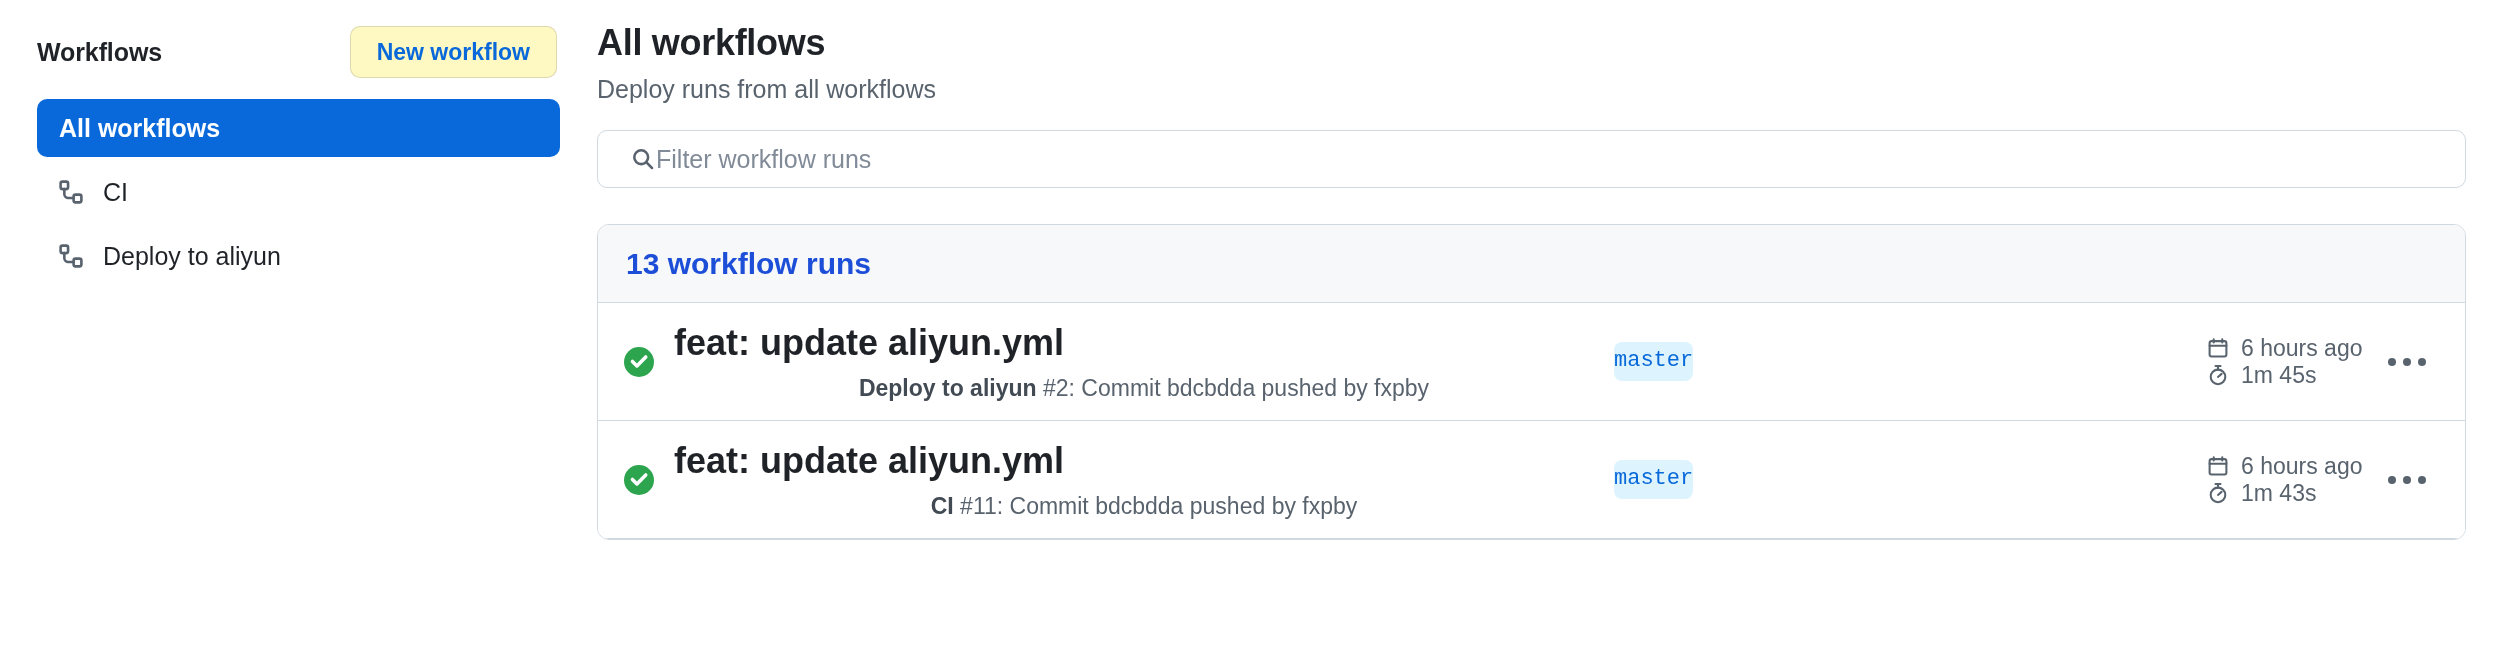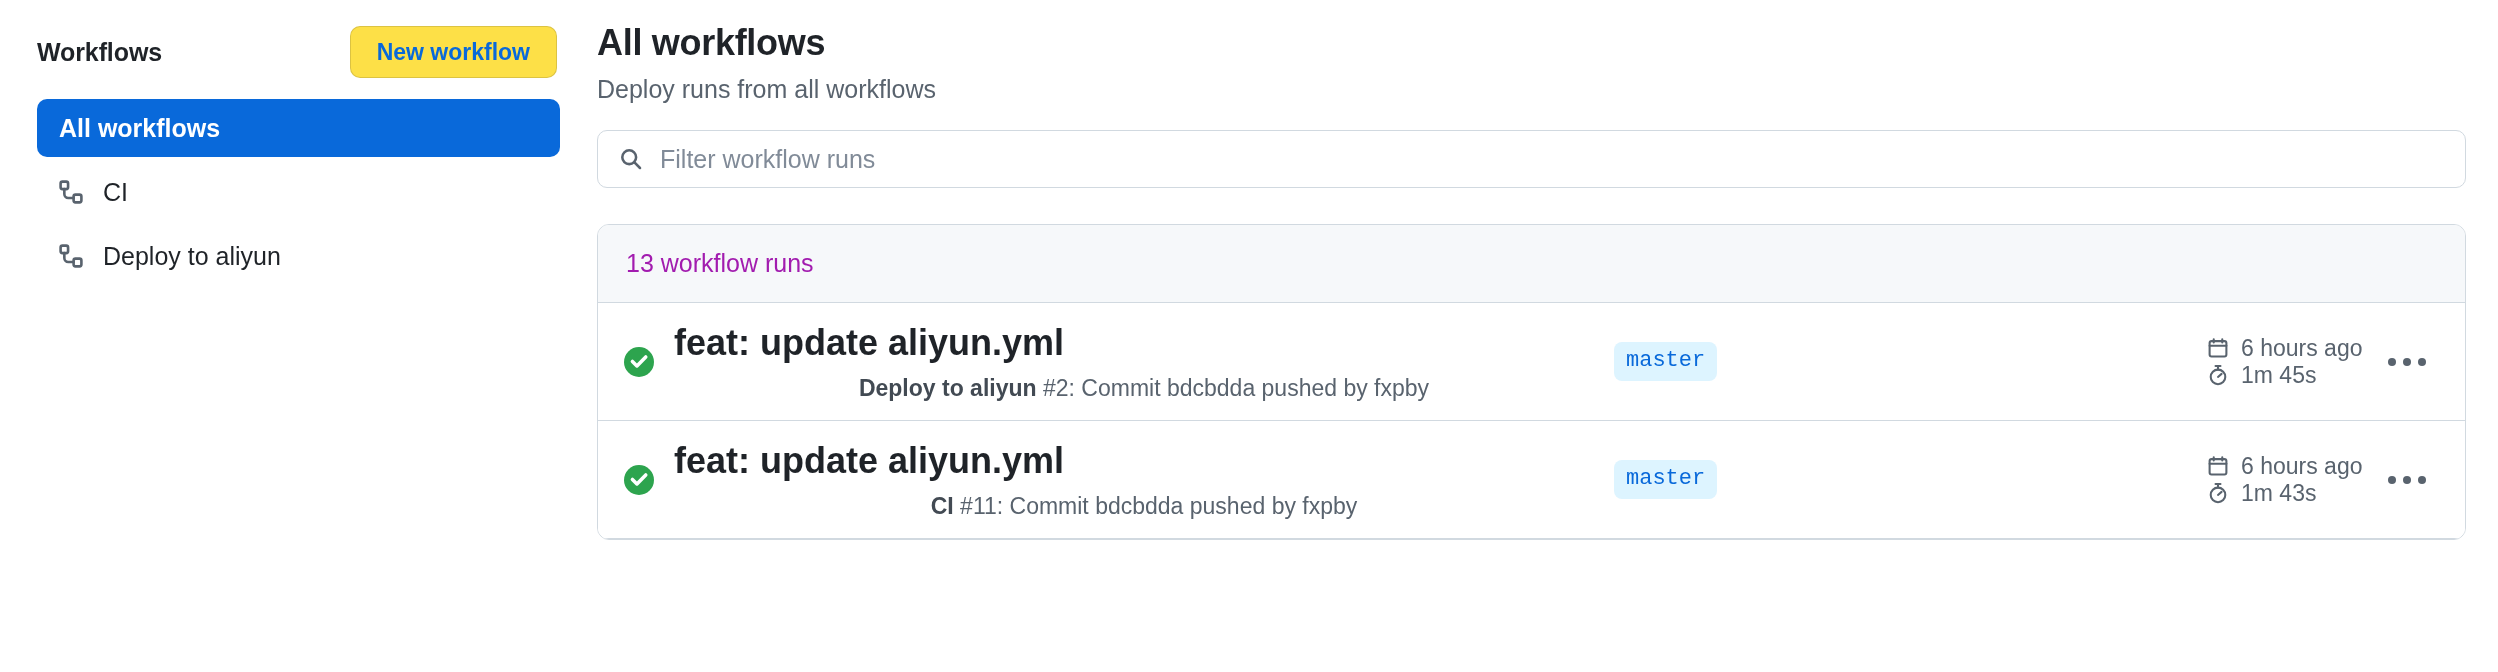--- a/index.html
+++ b/index.html
@@ -46,21 +46,21 @@
   }
 
   .new-workflow-btn {
     display: inline-flex;
     align-items: center;
     justify-content: center;
     height: 52px;
     padding: 0 26px;
     border: 1px solid rgba(31, 35, 40, 0.15);
     border-radius: 10px;
-    background: #fde047;
+    background: #fef9c3;
     color: #0969da;
     font-size: 23px;
     font-weight: 600;
     font-family: "Liberation Sans", sans-serif;
     cursor: pointer;
     white-space: nowrap;
   }
 
   .sidebar-list {
     list-style: none;
@@ -124,22 +124,21 @@
 
   
   .filter-box {
     margin-top: 26px;
     height: 58px;
     border: 1px solid #d1d9e0;
     border-radius: 10px;
     background: #ffffff;
     display: flex;
     align-items: center;
-    gap: 16px;
-    padding: 0 20px;
+    padding: 0 32px;
   }
 
   .filter-box .search-icon {
     flex: 0 0 26px;
     width: 26px;
     height: 26px;
     display: inline-flex;
     align-items: center;
     justify-content: center;
     color: #59636e;
@@ -169,23 +168,23 @@
     display: flex;
     align-items: center;
     justify-content: space-between;
     height: 78px;
     padding: 0 28px;
     background: #f6f8fa;
     border-bottom: 1px solid #d1d9e0;
   }
 
   .runs-count {
-    font-size: 25px;
-    font-weight: 400;
-    color: #a21caf;
+    font-size: 30px;
+    font-weight: 700;
+    color: #1d4ed8;
   }
 
   .filters {
     display: flex;
     align-items: center;
     gap: 46px;
   }
 
   .filter-dropdown {
     display: inline-flex;
@@ -249,21 +248,21 @@
   .run-meta .wf-name { font-weight: 600; color: #424a53; }
 
   .run-branch { flex: 0 0 400px; display: flex; align-items: center; }
 
   .branch-badge {
     display: inline-flex;
     align-items: center;
     background: #ddf4ff;
     color: #0969da;
     border-radius: 8px;
-    padding: 5px 12px;
+    padding: 5px 0;
     font-family: "Liberation Mono", monospace;
     font-size: 22px;
     line-height: 1.3;
     cursor: pointer;
   }
 
   .run-times {
     flex: 1 1 auto;
     display: flex;
     flex-direction: column;

